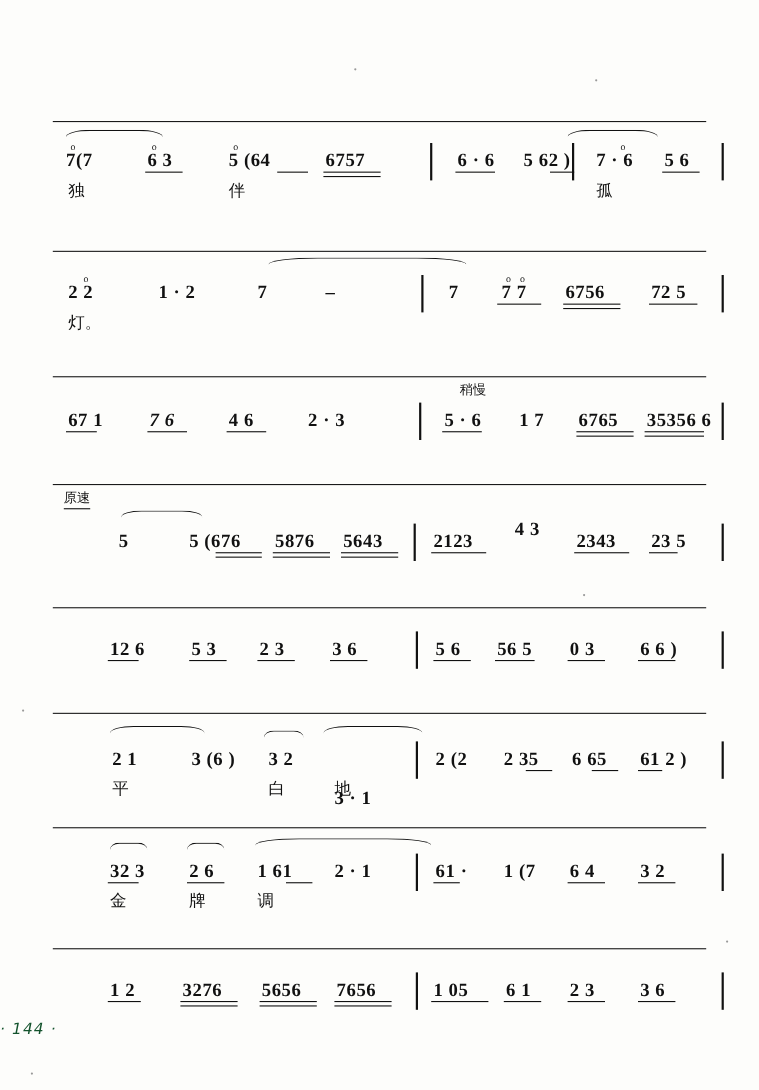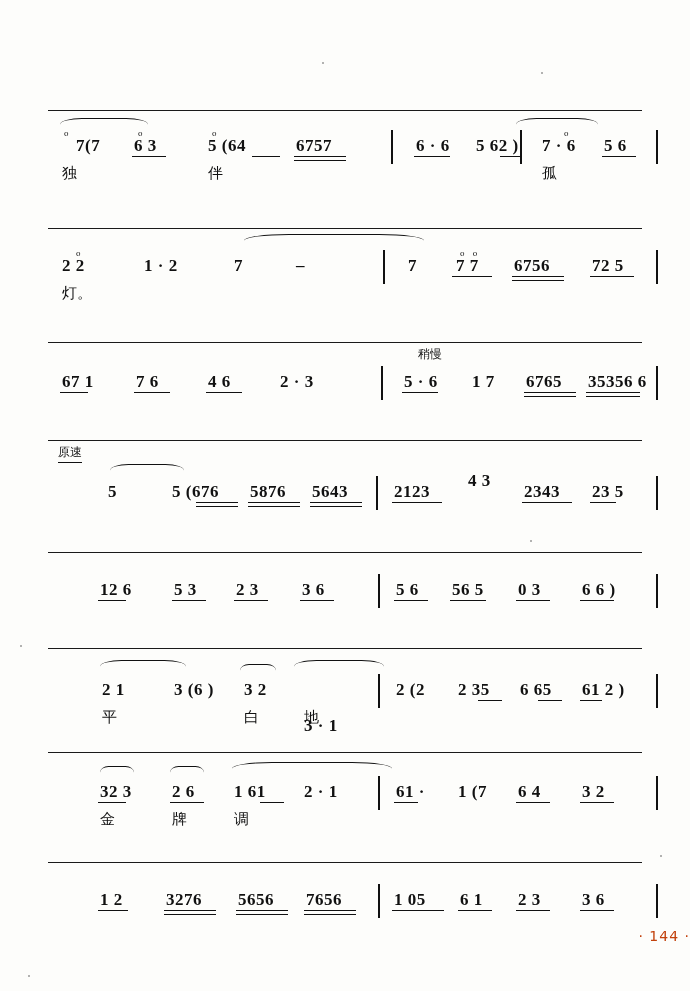--- a/index.html
+++ b/index.html
@@ -86,45 +86,46 @@
     font-size: 12px;
     color: #111;
   }
   .tempo.boxed {
     border-bottom: 1px solid #111;
     padding-bottom: 1px;
   }
   .pagenum {
     position: absolute;
     left: 0; right: 0;
-    text-align: right;
+    text-align: left;
     font-family: "DejaVu Sans", sans-serif;
     font-size: 14px;
-    color: #c2410c;
+    color: #14532d;
     letter-spacing: 1px;
+    font-style: italic;
   }
   .speck {
     position: absolute;
     width: 2px; height: 2px;
     background: #999;
     border-radius: 50%;
   }
 </style>
 </head>
 <body>
 
 <div class="page">
 
   <div class="system" style="top:110px;">
     <div class="sysline top"></div>
 
     <div class="slur" style="left:12px; top:8px; width:88px;"></div>
     <div class="slur" style="left:468px; top:8px; width:82px;"></div>
 
-    <div class="cell" style="left:28px; top:26px;">7(7</div>
+    <div class="cell" style="left:12px; top:26px;">7(7</div>
     <div class="dotrow" style="left:16px; top:20px;">o</div>
 
     <div class="cell" style="left:86px; top:26px;">6 3</div>
     <div class="dotrow" style="left:90px; top:20px;">o</div>
     <div class="underline1" style="left:84px; top:46px; width:34px;"></div>
 
     <div class="cell" style="left:160px; top:26px;">5 (64</div>
     <div class="dotrow" style="left:164px; top:20px;">o</div>
     <div class="underline1" style="left:204px; top:46px; width:28px;"></div>
 
@@ -184,21 +185,21 @@
     <div class="lyric" style="left:14px; top:56px;">灯。</div>
   </div>
 
   <div class="system" style="top:342px;">
     <div class="sysline top"></div>
 
     <div class="tempo" style="left:370px; top:4px;">稍慢</div>
 
     <div class="cell" style="left:14px; top:30px;">67 1</div>
     <div class="underline1" style="left:12px; top:50px; width:28px;"></div>
-    <div class="cell" style="left:88px; top:30px;">7  6</div>
+    <div class="cell" style="left:88px; top:30px;font-style:italic;">7  6</div>
     <div class="underline1" style="left:86px; top:50px; width:36px;"></div>
     <div class="cell" style="left:160px; top:30px;">4  6</div>
     <div class="underline1" style="left:158px; top:50px; width:36px;"></div>
     <div class="cell" style="left:232px; top:30px;">2 · 3</div>
 
     <div class="barline" style="left:333px; top:24px; height:34px;"></div>
 
     <div class="cell" style="left:356px; top:30px;">5 · 6</div>
     <div class="underline1" style="left:354px; top:50px; width:36px;"></div>
     <div class="cell" style="left:424px; top:30px;">1  7</div>

